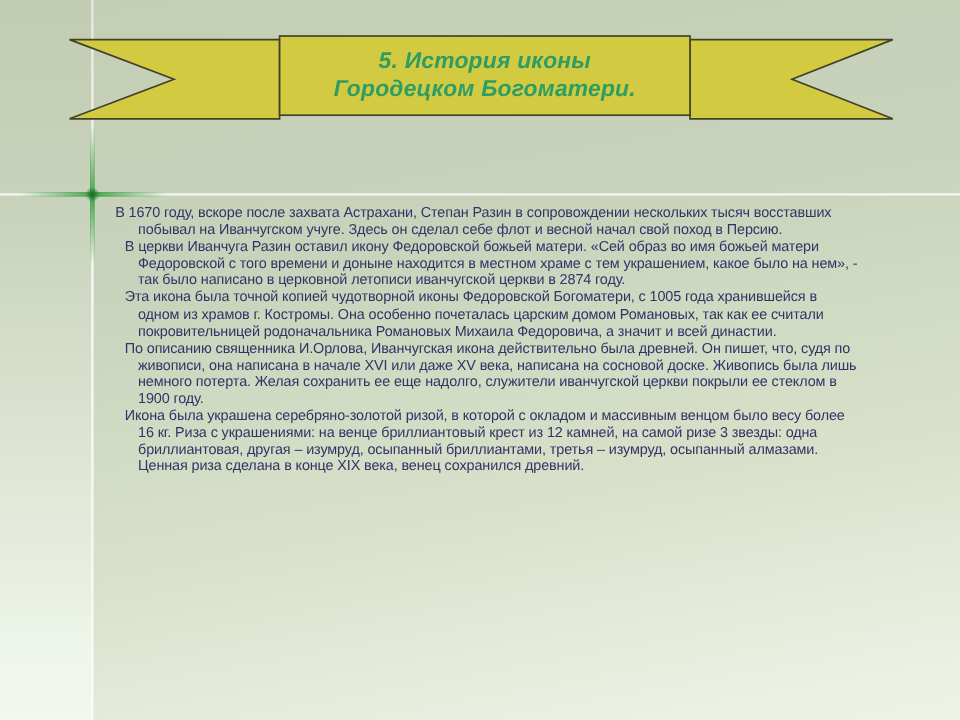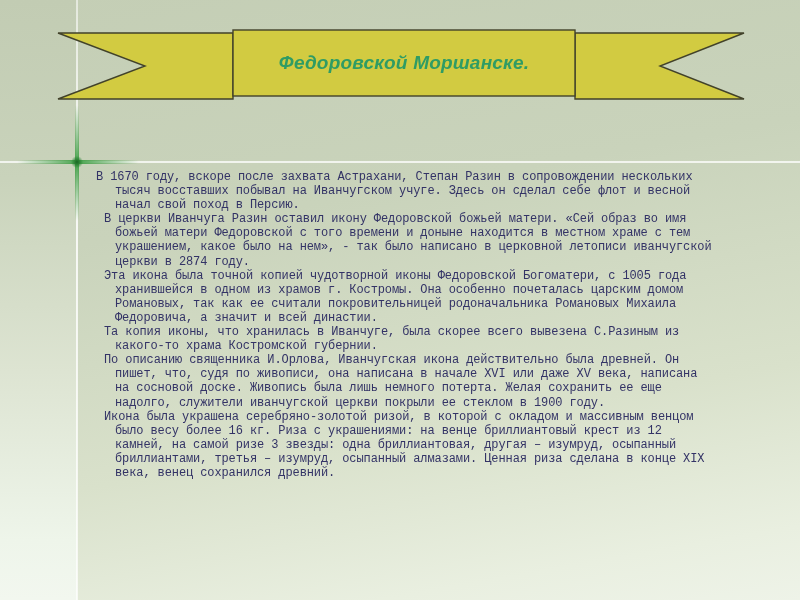--- a/index.html
+++ b/index.html
@@ -47,21 +47,21 @@
     display:flex;flex-direction:column;align-items:center;justify-content:center;
     font:italic bold 19px/23px "Liberation Sans",sans-serif;
     color:#2f9c64;text-align:center;letter-spacing:.2px;
   }
   
   .body-text{
     position:absolute;left:96px;top:170px;width:619px;
     font:12px/14.1px "Liberation Sans",sans-serif;
     color:#333366;letter-spacing:-0.1px;
   }
-  .body-text p{margin:0;padding-left:19px;text-indent:-19px;font-family:Liberation Mono, monospace;}
+  .body-text p{margin:0;padding-left:19px;text-indent:-19px;}
   .body-text p.p-inner{text-indent:-11px;}
 </style>
 </head>
 <body>
 
 <div class="slide">
 
   <div class="left-band"></div>
   <div class="v-line"></div>
   <div class="h-line"></div>
@@ -69,25 +69,25 @@
   <div class="cross-v"></div>
   <div class="cross-core"></div>
 
   <svg class="ribbon-svg" viewBox="0 0 688 71" xmlns="http://www.w3.org/2000/svg">
     <path d="M1 4 L176 4 L176 70 L1 70 L88 37 Z" fill="#d2cb41" stroke="#42422a" stroke-width="1.4" stroke-linejoin="miter"></path>
     <path d="M687 4 L518 4 L518 70 L687 70 L603 37 Z" fill="#d2cb41" stroke="#42422a" stroke-width="1.4" stroke-linejoin="miter"></path>
     <rect x="176" y="1" width="342" height="66" fill="#d2cb41" stroke="#42422a" stroke-width="1.4"></rect>
   </svg>
 
   <div class="banner-title">
-    <span>Федоровской Моршанске.</span>
+    <span>5. История иконы</span>
+    <span>Городецком Богоматери.</span>
   </div>
 
   <div class="body-text">
       <p>В 1670 году, вскоре после захвата Астрахани, Степан Разин в сопровождении нескольких тысяч восставших побывал на Иванчугском учуге. Здесь он сделал себе флот и весной начал свой поход в Персию.</p>
       <p class="p-inner">В церкви Иванчуга Разин оставил икону Федоровской божьей матери. «Сей образ во имя божьей матери Федоровской с того времени и доныне находится в местном храме с тем украшением, какое было на нем», - так было написано в церковной летописи иванчугской церкви в 2874 году.</p>
       <p class="p-inner">Эта икона была точной копией чудотворной иконы Федоровской Богоматери, с 1005 года хранившейся в одном из храмов г. Костромы. Она особенно почеталась царским домом Романовых, так как ее считали покровительницей родоначальника Романовых Михаила Федоровича, а значит и всей династии.</p>
-      <p class="p-inner">Та копия иконы, что хранилась в Иванчуге, была скорее всего вывезена С.Разиным из какого-то храма Костромской губернии.</p>
       <p class="p-inner">По описанию священника И.Орлова, Иванчугская икона действительно была древней. Он пишет, что, судя по живописи, она написана в начале XVI или даже XV века, написана на сосновой доске. Живопись была лишь немного потерта. Желая сохранить ее еще надолго, служители иванчугской церкви покрыли ее стеклом в 1900 году.</p>
       <p class="p-inner">Икона была украшена серебряно-золотой ризой, в которой с окладом и массивным венцом было весу более 16 кг. Риза с украшениями: на венце бриллиантовый крест из 12 камней, на самой ризе 3 звезды: одна бриллиантовая, другая – изумруд, осыпанный бриллиантами, третья – изумруд, осыпанный алмазами. Ценная риза сделана в конце XIX века, венец сохранился древний.</p>
     </div>
 
 </div>
 
 </body></html>

